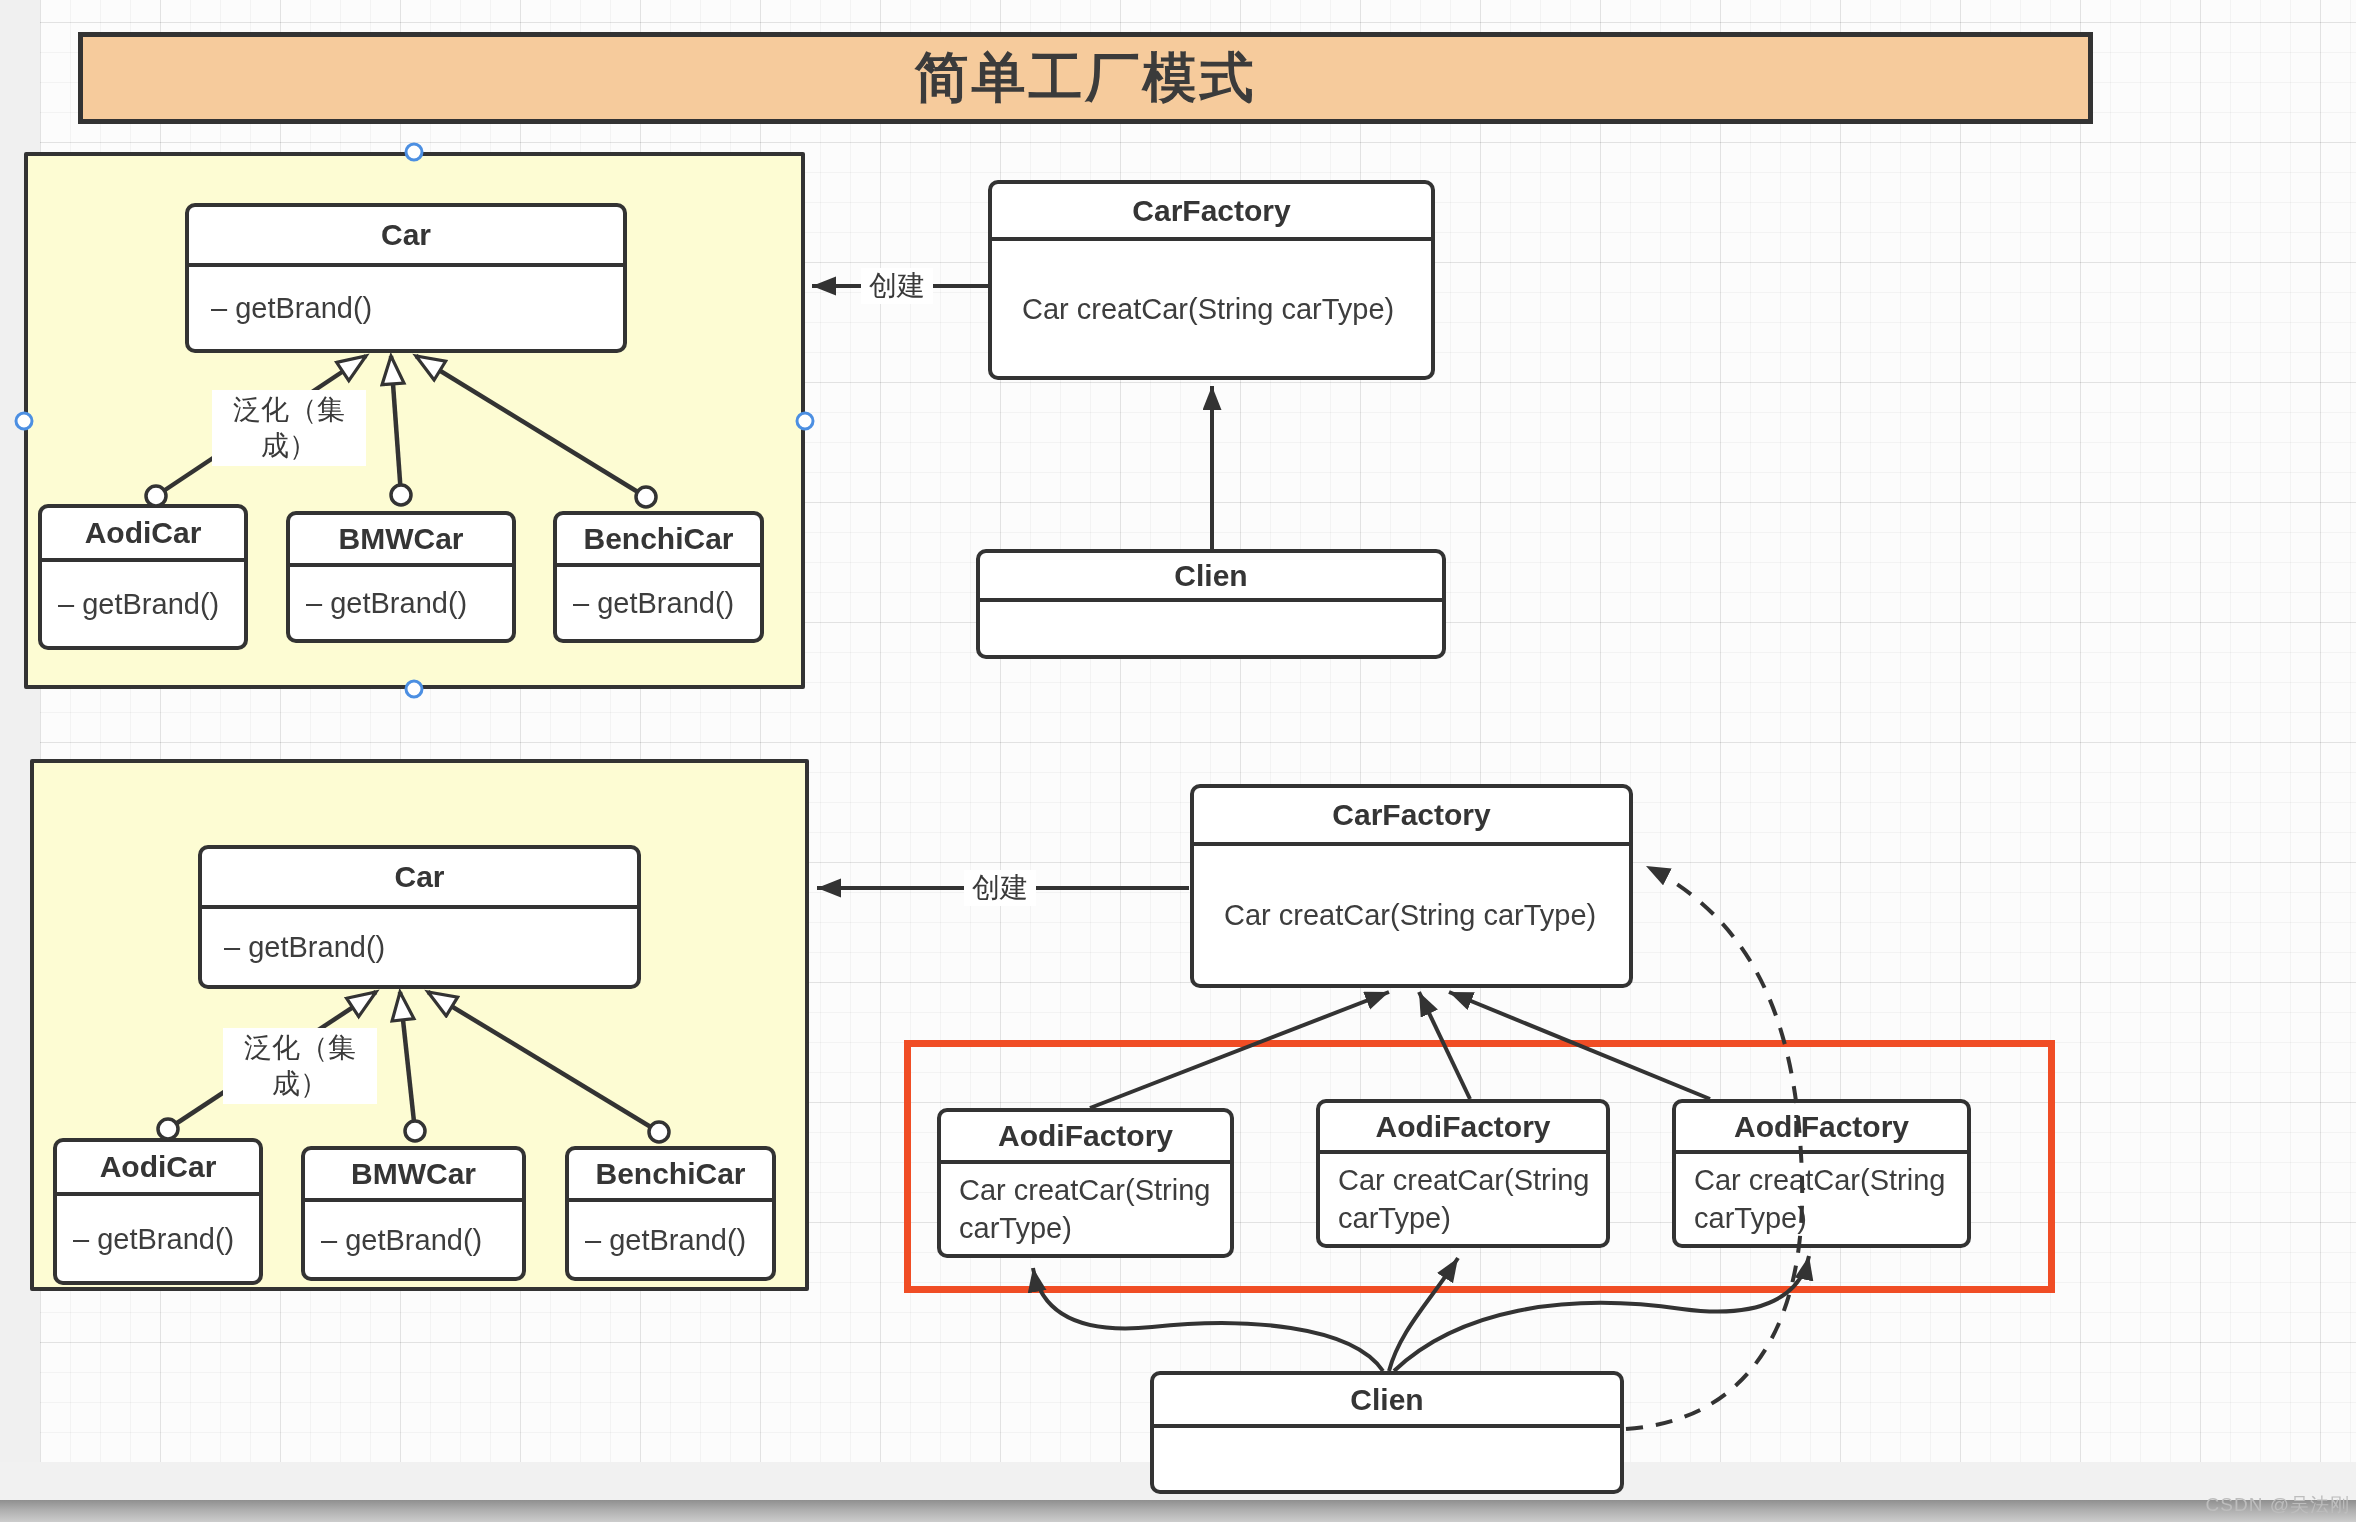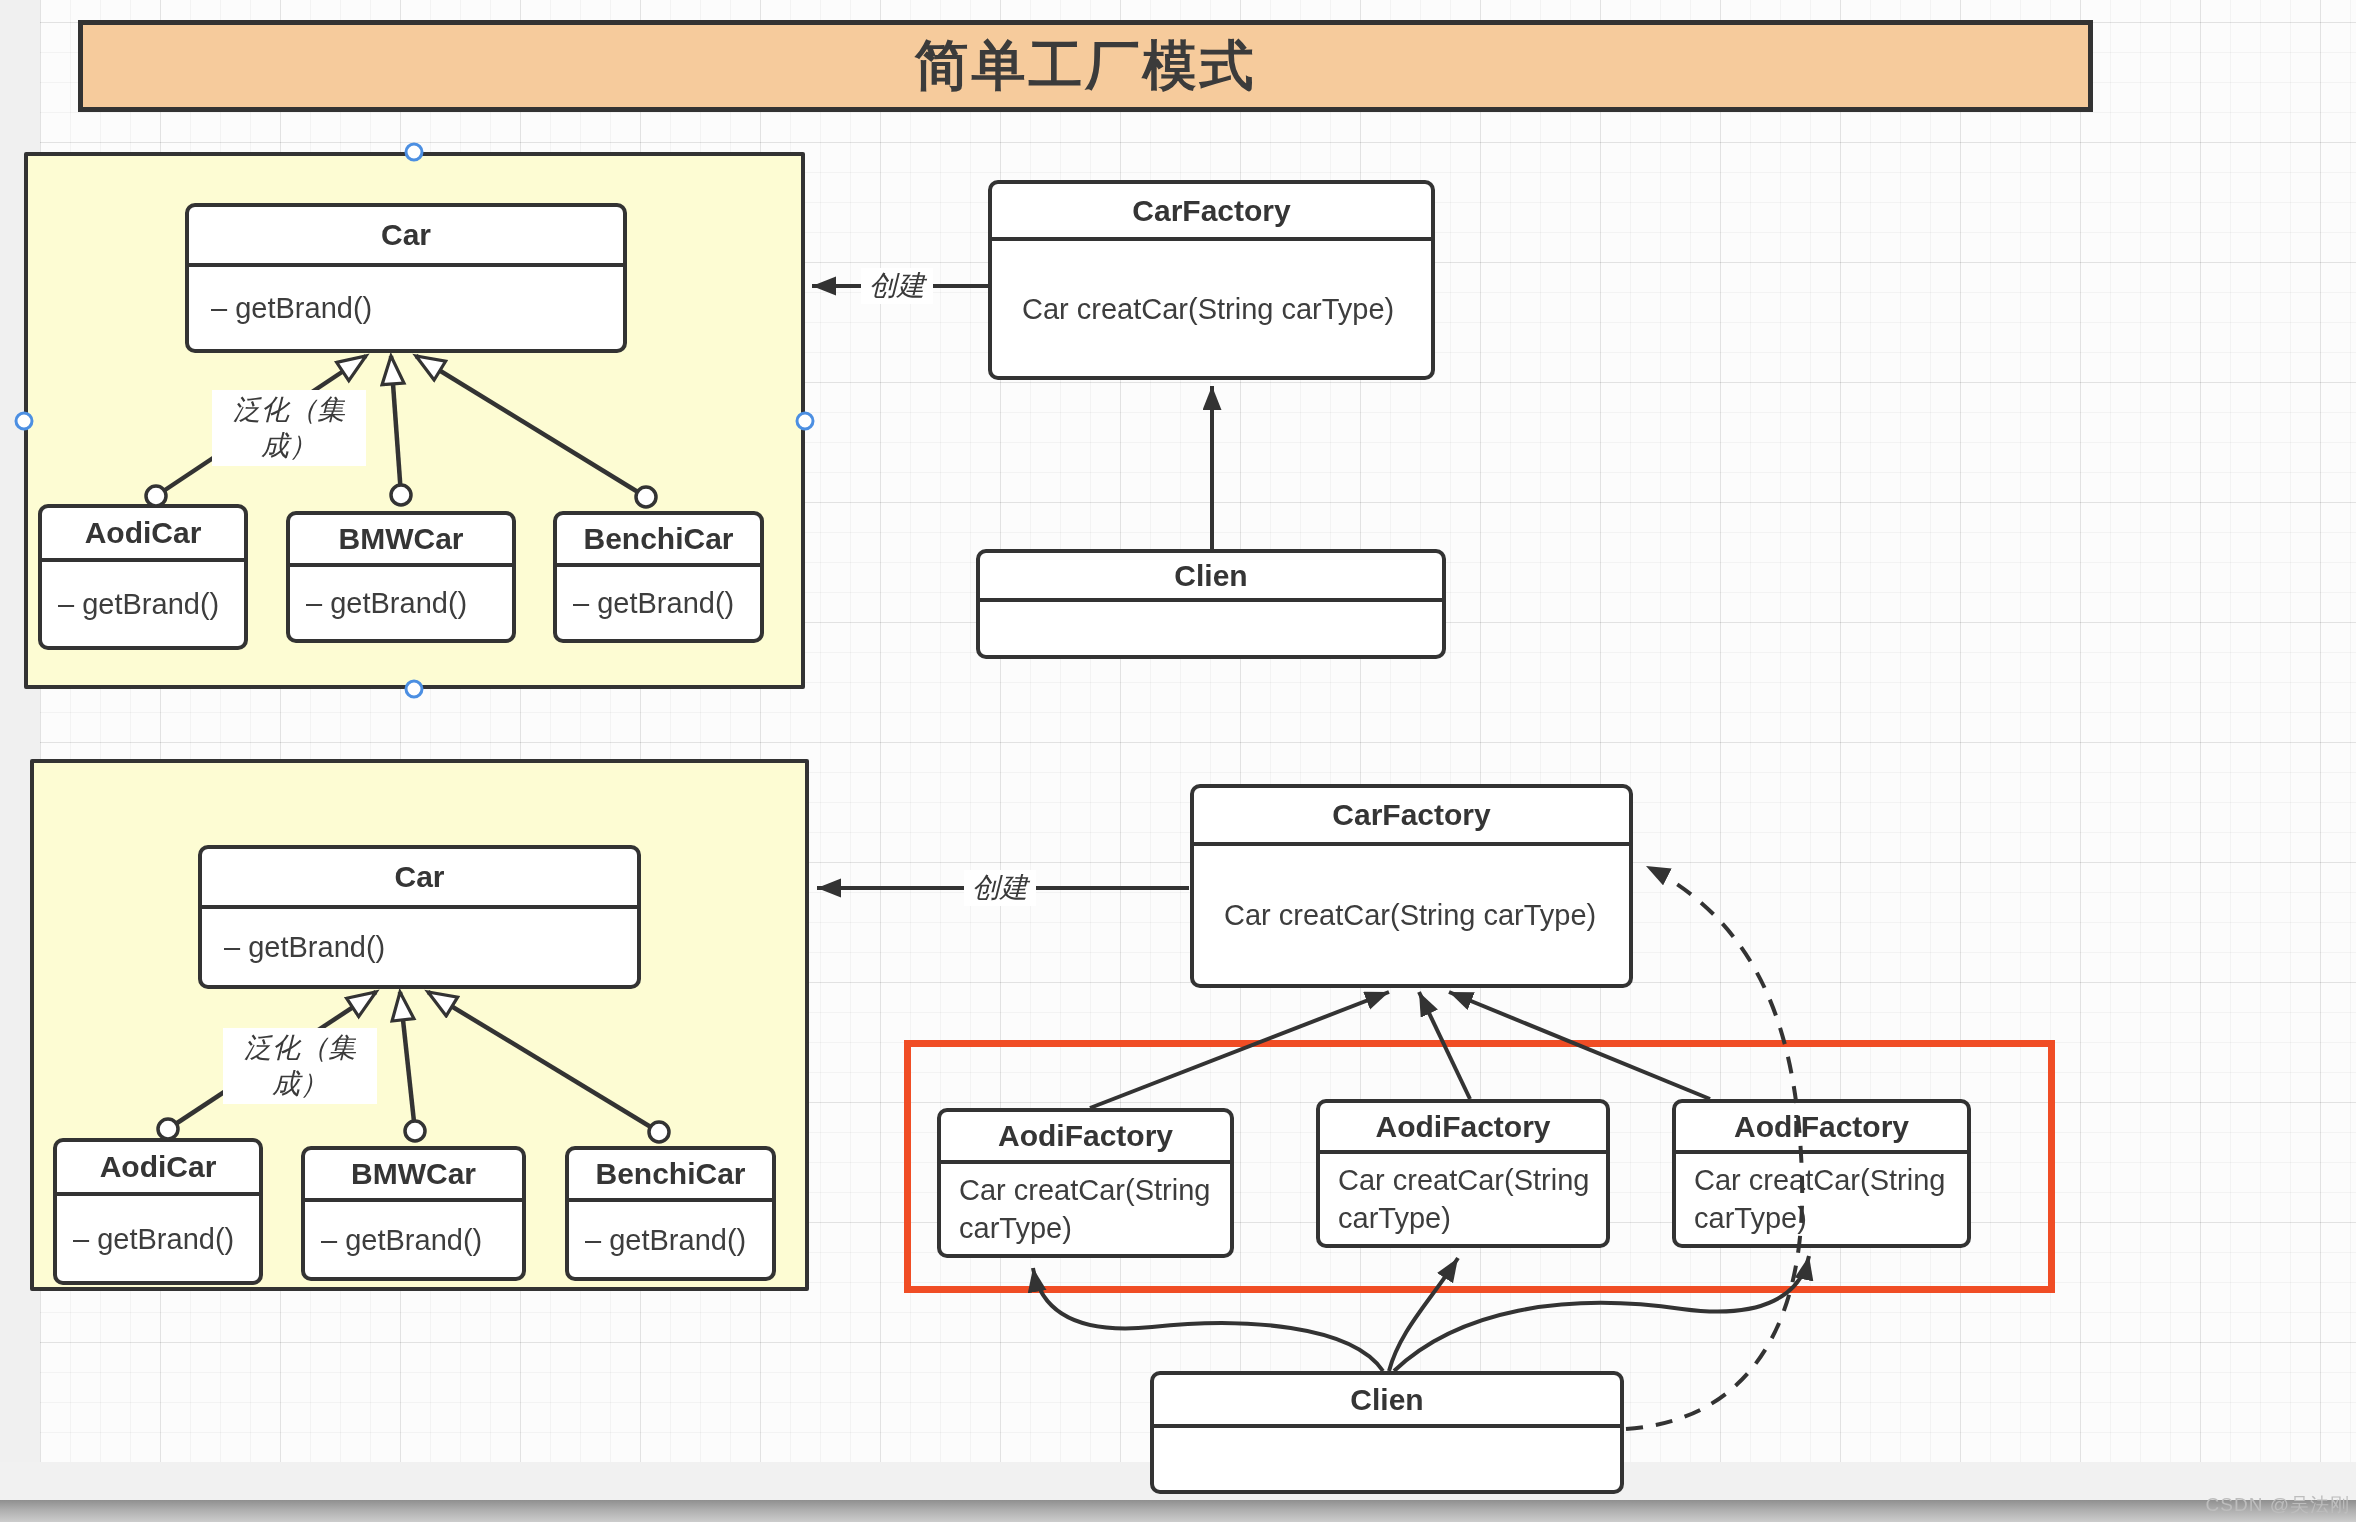--- a/index.html
+++ b/index.html
@@ -18,21 +18,21 @@
   .bottom-strip{position:absolute;left:0;top:1462px;width:2356px;height:60px;background:#f1f1f1;}
   .bottom-band{position:absolute;left:0;top:1500px;width:2356px;height:22px;
     background:linear-gradient(180deg,#8f8f8f 0%,#aeaeae 45%,#cccccc 100%);}
 
   .layer{position:absolute;left:0;top:0;width:100%;height:100%;}
   .shapes{z-index:2;}
   .wires{z-index:3;pointer-events:none;}
   .floating-labels{z-index:4;}
 
   
-  .banner{position:absolute;left:78px;top:20px;width:2015px;height:92px;box-sizing:border-box;
+  .banner{position:absolute;left:78px;top:32px;width:2015px;height:92px;box-sizing:border-box;
     background:var(--banner_fill,#F6CB9C);border:5px solid var(--outline,#333);
     display:flex;align-items:center;justify-content:center;}
   .banner-text{font-size:54px;font-weight:bold;color:#3b3b3b;letter-spacing:3px;}
 
   
   .group{position:absolute;box-sizing:border-box;background:var(--group_fill,#FDFCD3);
     border:4px solid var(--outline,#333);border-radius:2px;}
 
   
   .cls{position:absolute;box-sizing:border-box;background:#fff;border:4px solid var(--outline,#333);
@@ -43,21 +43,21 @@
   .cls-body{flex:1;display:flex;align-items:center;font-size:29px;color:var(--text,#3d3d3d);
     padding:0 10px;line-height:38px;}
   .cls-body.wrap{align-items:center;}
 
   
   .red-rect{position:absolute;left:904px;top:1040px;width:1151px;height:253px;box-sizing:border-box;
     border:7px solid var(--highlight_red,#F04D25);background:transparent;}
 
   
   .con-label{position:absolute;background:#fff;color:#3a3a3a;font-size:28px;line-height:36px;
-    text-align:center;font-style:italic;}
+    text-align:center;}
   .gen-label{width:150px;padding:2px 2px;}
   .create-label{transform:translate(-50%,-50%);padding:0 8px;white-space:nowrap;}
 
   .watermark{position:absolute;right:6px;top:1492px;font-size:19px;color:var(--watermark,#BDBDBD);
     z-index:5;letter-spacing:1px;margin-left:28px;}
 
   
   svg .ln{stroke:var(--outline,#333233);stroke-width:4.5;fill:none;}
   svg .ln-thin{stroke:var(--outline,#333233);stroke-width:4;fill:none;}
   svg .ln-dash{stroke:var(--outline,#333233);stroke-width:4;fill:none;stroke-dasharray:17 13;}

